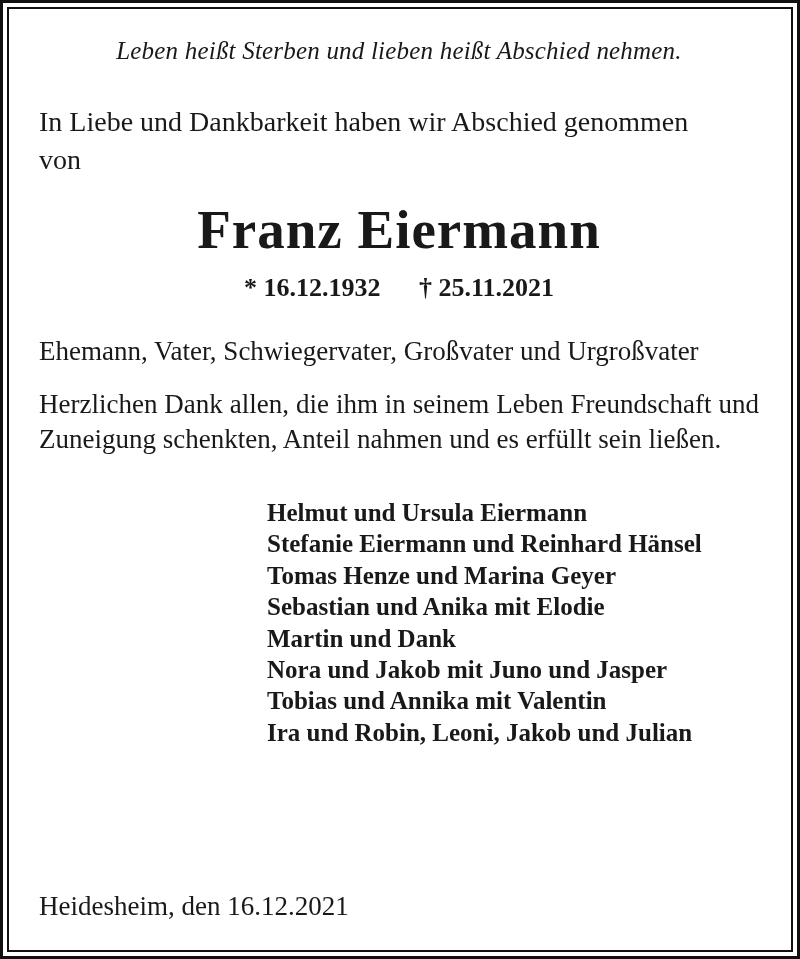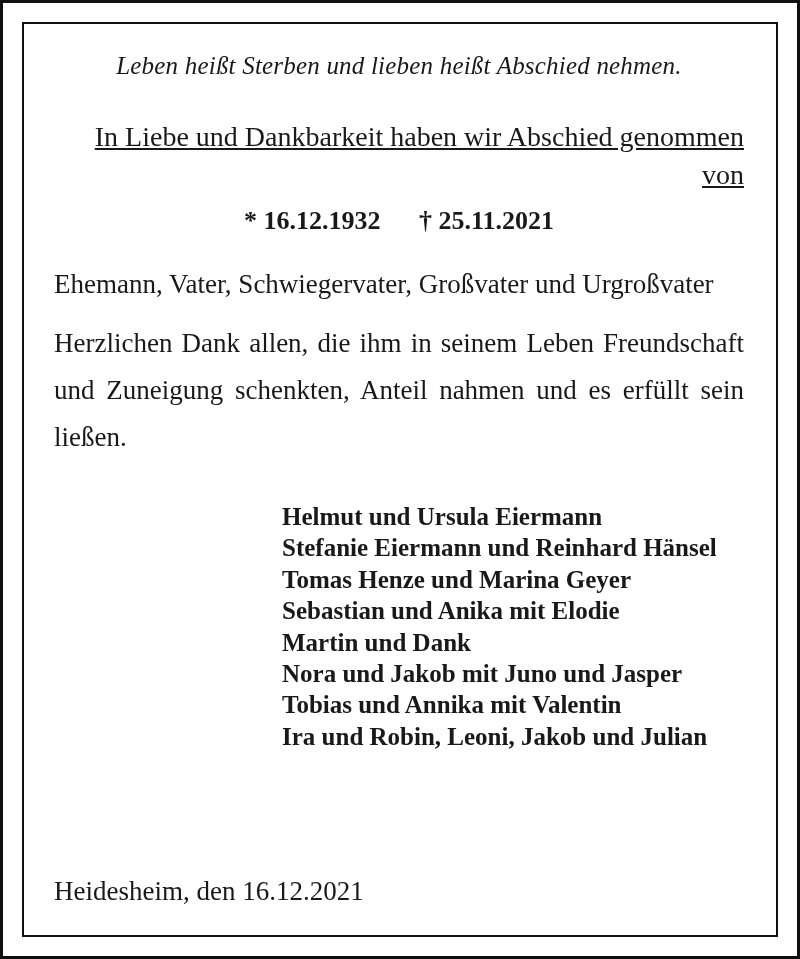--- a/index.html
+++ b/index.html
@@ -6,45 +6,44 @@
     margin: 0;
     padding: 0;
     background: #ffffff;
   }
   .page {
     width: 800px;
     height: 959px;
     box-sizing: border-box;
     background: #ffffff;
     border: 3px solid #101010;
-    padding: 19px;
+    padding: 4px;
   }
   .frame-inner {
     height: 100%;
     box-sizing: border-box;
     border: 2px solid #101010;
     padding: 10px 32px 12px 30px;
     display: flex;
     flex-direction: column;
     font-family: "Liberation Serif", serif;
     color: #191919;
   }
   .epigraph {
     margin-top: 18px;
     text-align: center;
     font-style: italic;
     font-size: 25px;
     letter-spacing: 0.2px;
   }
   .intro {
     margin-top: 38px;
-    text-align: right;
+    text-align: left;
     font-size: 28px;
     line-height: 38px;
-    text-decoration: underline;
   }
   .deceased-name {
     margin-top: 20px;
     text-align: center;
     font-size: 55px;
     font-weight: bold;
     letter-spacing: 1px;
     line-height: 62px;
   }
   .life-dates {
@@ -57,21 +56,21 @@
     margin-left: 32px;
   }
   .roles-line {
     margin-top: 33px;
     font-size: 27px;
     white-space: nowrap;
   }
   .thanks-paragraph {
     margin-top: 20px;
     font-size: 27px;
-    line-height: 47px;
+    line-height: 35px;
     text-align: justify;
   }
   .mourners {
     margin-top: 40px;
     margin-left: 228px;
     font-size: 25px;
     font-weight: bold;
     line-height: 31.4px;
   }
   .place-date-line {
@@ -86,20 +85,21 @@
 <div class="page">
   <div class="frame-inner">
 
     <div class="epigraph">Leben heißt Sterben und lieben heißt Abschied nehmen.</div>
 
     <div class="intro">
       <div>In Liebe und Dankbarkeit haben wir Abschied genommen</div>
       <div>von</div>
     </div>
 
+    <div class="deceased-name">Franz Eiermann</div>
 
     <div class="life-dates">
       <span class="birth-date">* 16.12.1932</span>
       <span class="death-date">† 25.11.2021</span>
     </div>
 
     <div class="roles-line">Ehemann, Vater, Schwiegervater, Großvater und Urgroßvater</div>
 
     <div class="thanks-paragraph">Herzlichen Dank allen, die ihm in seinem Leben Freundschaft und Zuneigung schenkten, Anteil nahmen und es erfüllt sein ließen.</div>
 

